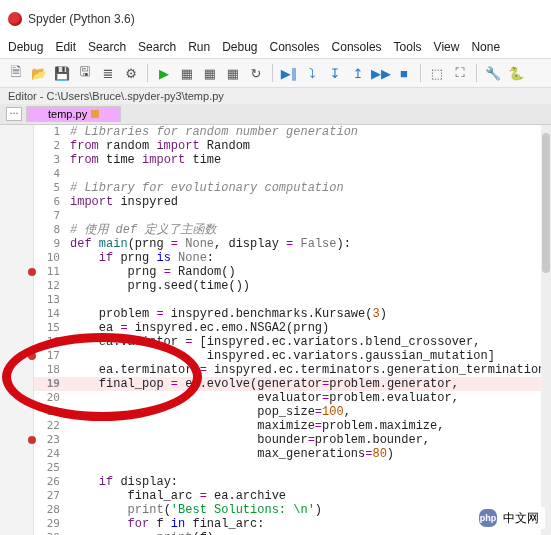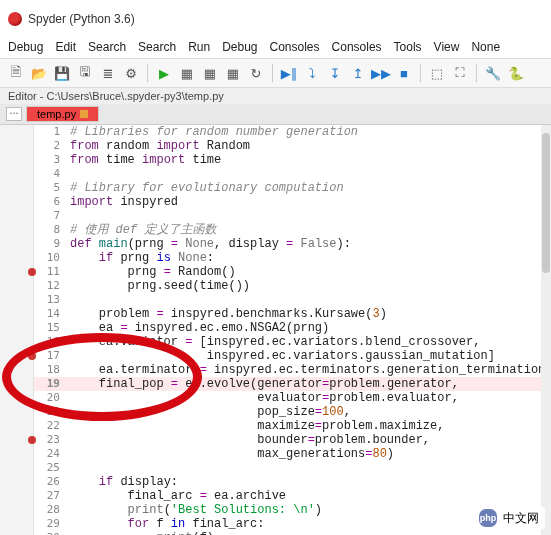--- a/index.html
+++ b/index.html
@@ -49,22 +49,22 @@
     padding: 2px 6px; background: #e8e8e8;
     border-bottom: 1px solid #ccc;
   }
   .tab-browse {
     width: 16px; height: 14px;
     background: #fff; border: 1px solid #bbb;
     font-size: 9px; text-align: center;
   }
   .file-tab {
     display: flex; align-items: center; gap: 4px;
-    padding: 1px 10px;
-    background: #ef4444; border: 1px solid #ccc;
+    padding: 1px 21px;
+    background: #f0abfc; border: 1px solid #ccc;
     font-size: 11px;
   }
   .orange-sq { width: 8px; height: 8px; background: #e8a23d; }
   .editor {
     position: relative;
     background: #fff;
     height: 440px;
     overflow: hidden;
   }
   .gutter {

